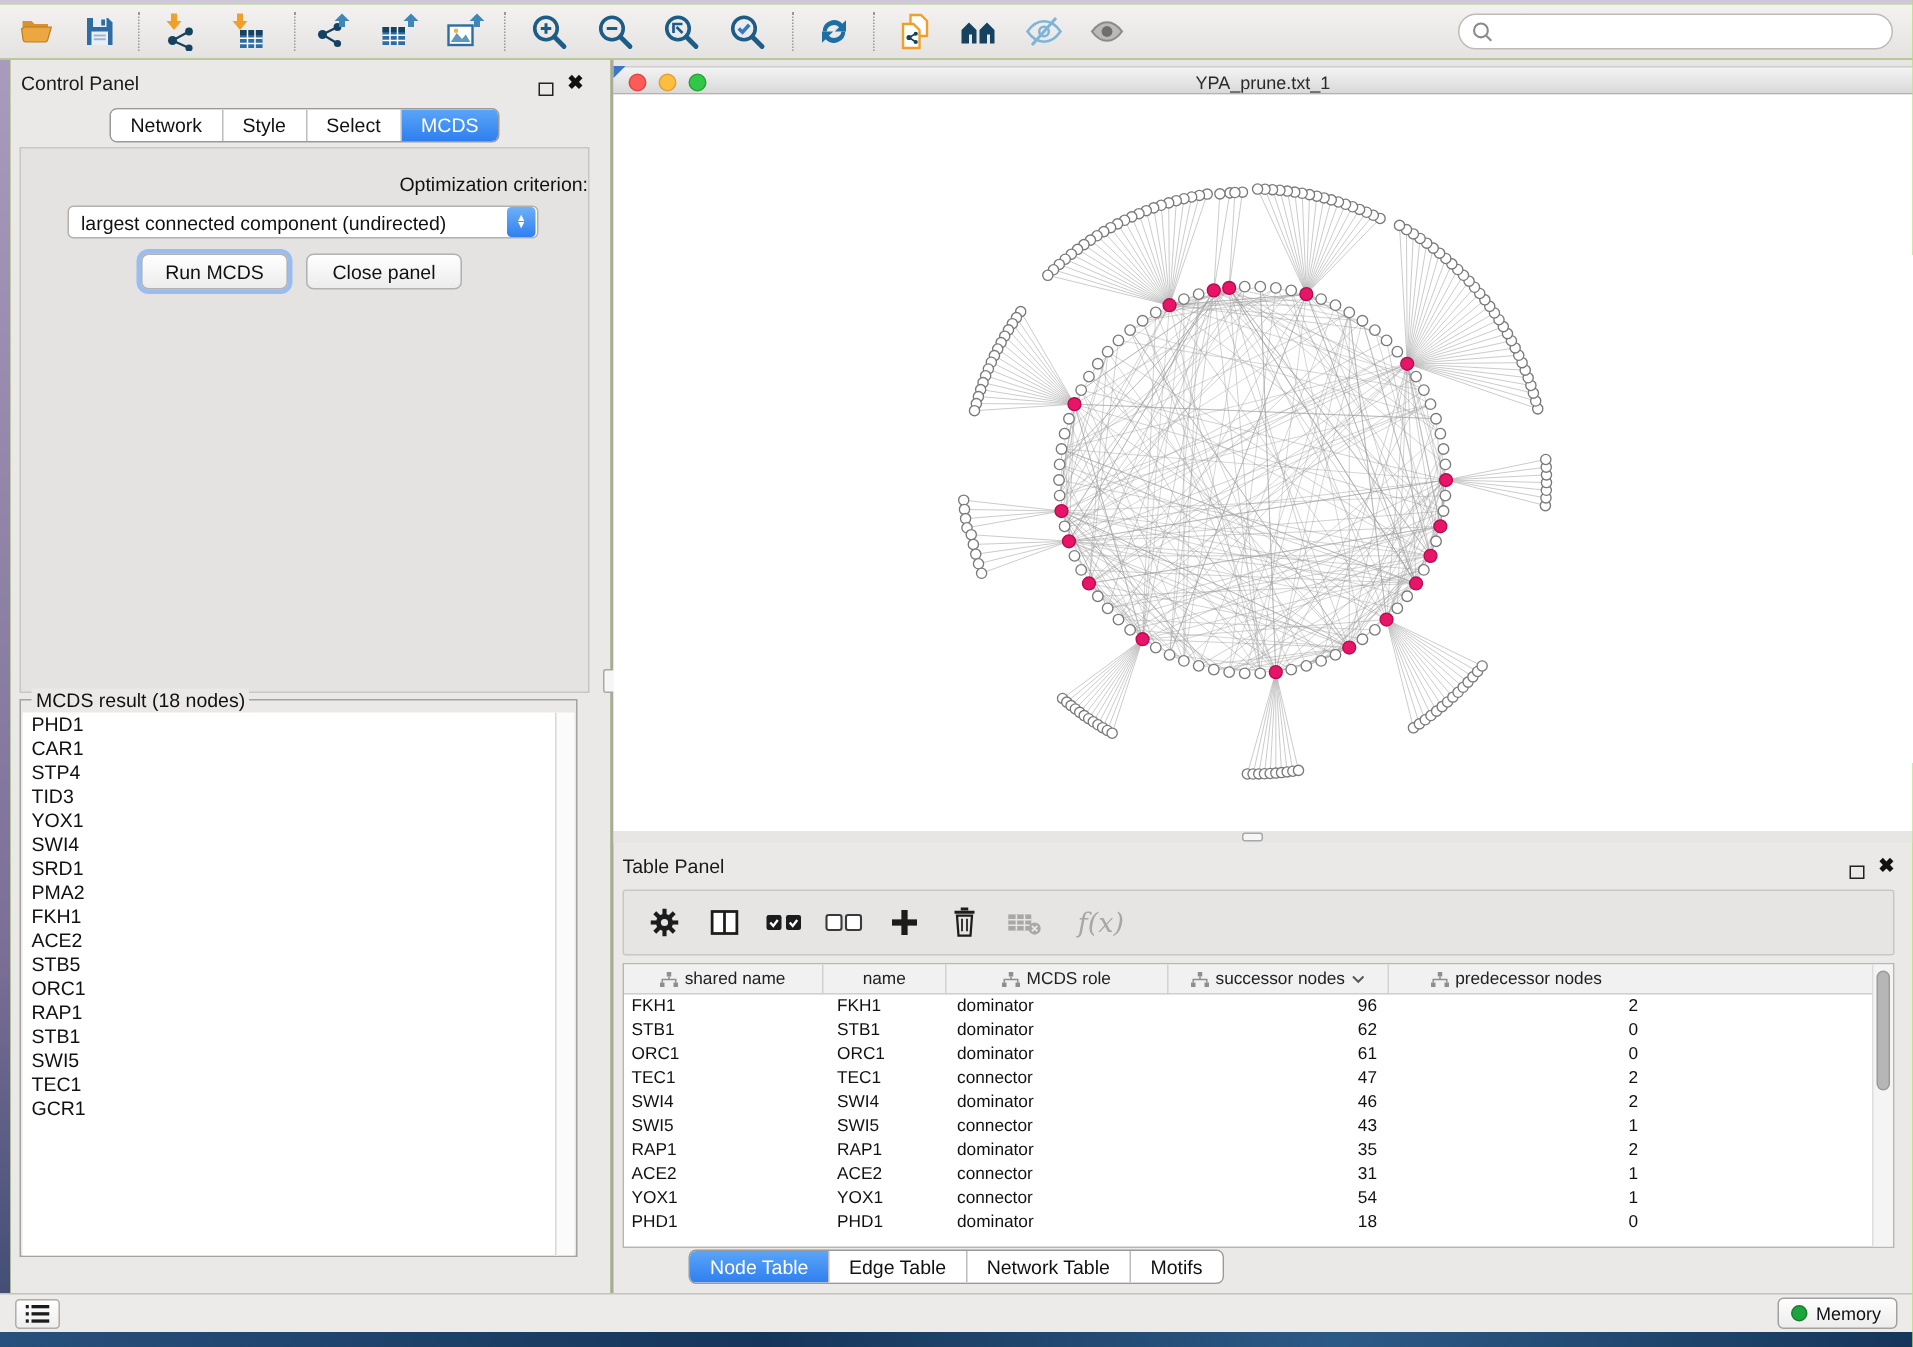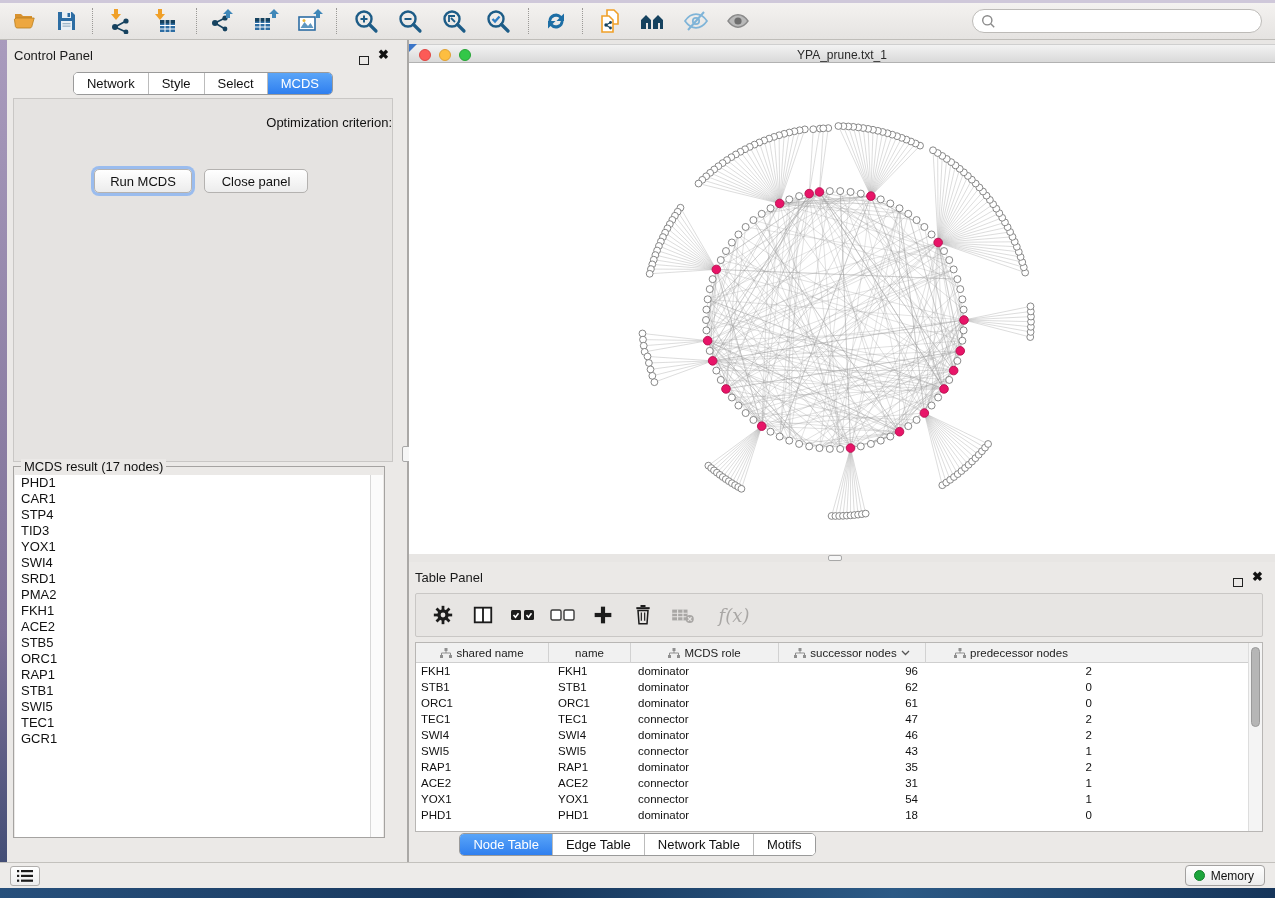--- a/index.html
+++ b/index.html
@@ -240,26 +240,33 @@
     <span class="seg" id="cp-tabs">
         <button class="seg-btn">Network</button>
         <button class="seg-btn">Style</button>
         <button class="seg-btn">Select</button>
         <button class="seg-btn active">MCDS</button>
       </span>
   </div>
 
   <div id="cp-inner" class="abs">
     <div id="opt-label" class="abs">Optimization criterion:</div>
+    <div id="criterion-select" class="abs">
+      <span class="val">largest connected component (undirected)</span>
+      <span class="stepper">
+          <span>▲</span>
+          <span>▼</span>
+        </span>
+    </div>
     <div class="mac-btn" id="run-btn">Run MCDS</div>
     <div class="mac-btn" id="closepanel-btn">Close panel</div>
   </div>
 
   <div id="mcds-fieldset">
-    <span id="mcds-legend">MCDS result (17 nodes)</span>
+    <span id="mcds-legend">MCDS result (18 nodes)</span>
     <div id="mcds-list">
         <div class="row">PHD1</div>
         <div class="row">CAR1</div>
         <div class="row">STP4</div>
         <div class="row">TID3</div>
         <div class="row">YOX1</div>
         <div class="row">SWI4</div>
         <div class="row">SRD1</div>
         <div class="row">PMA2</div>
         <div class="row">FKH1</div>

